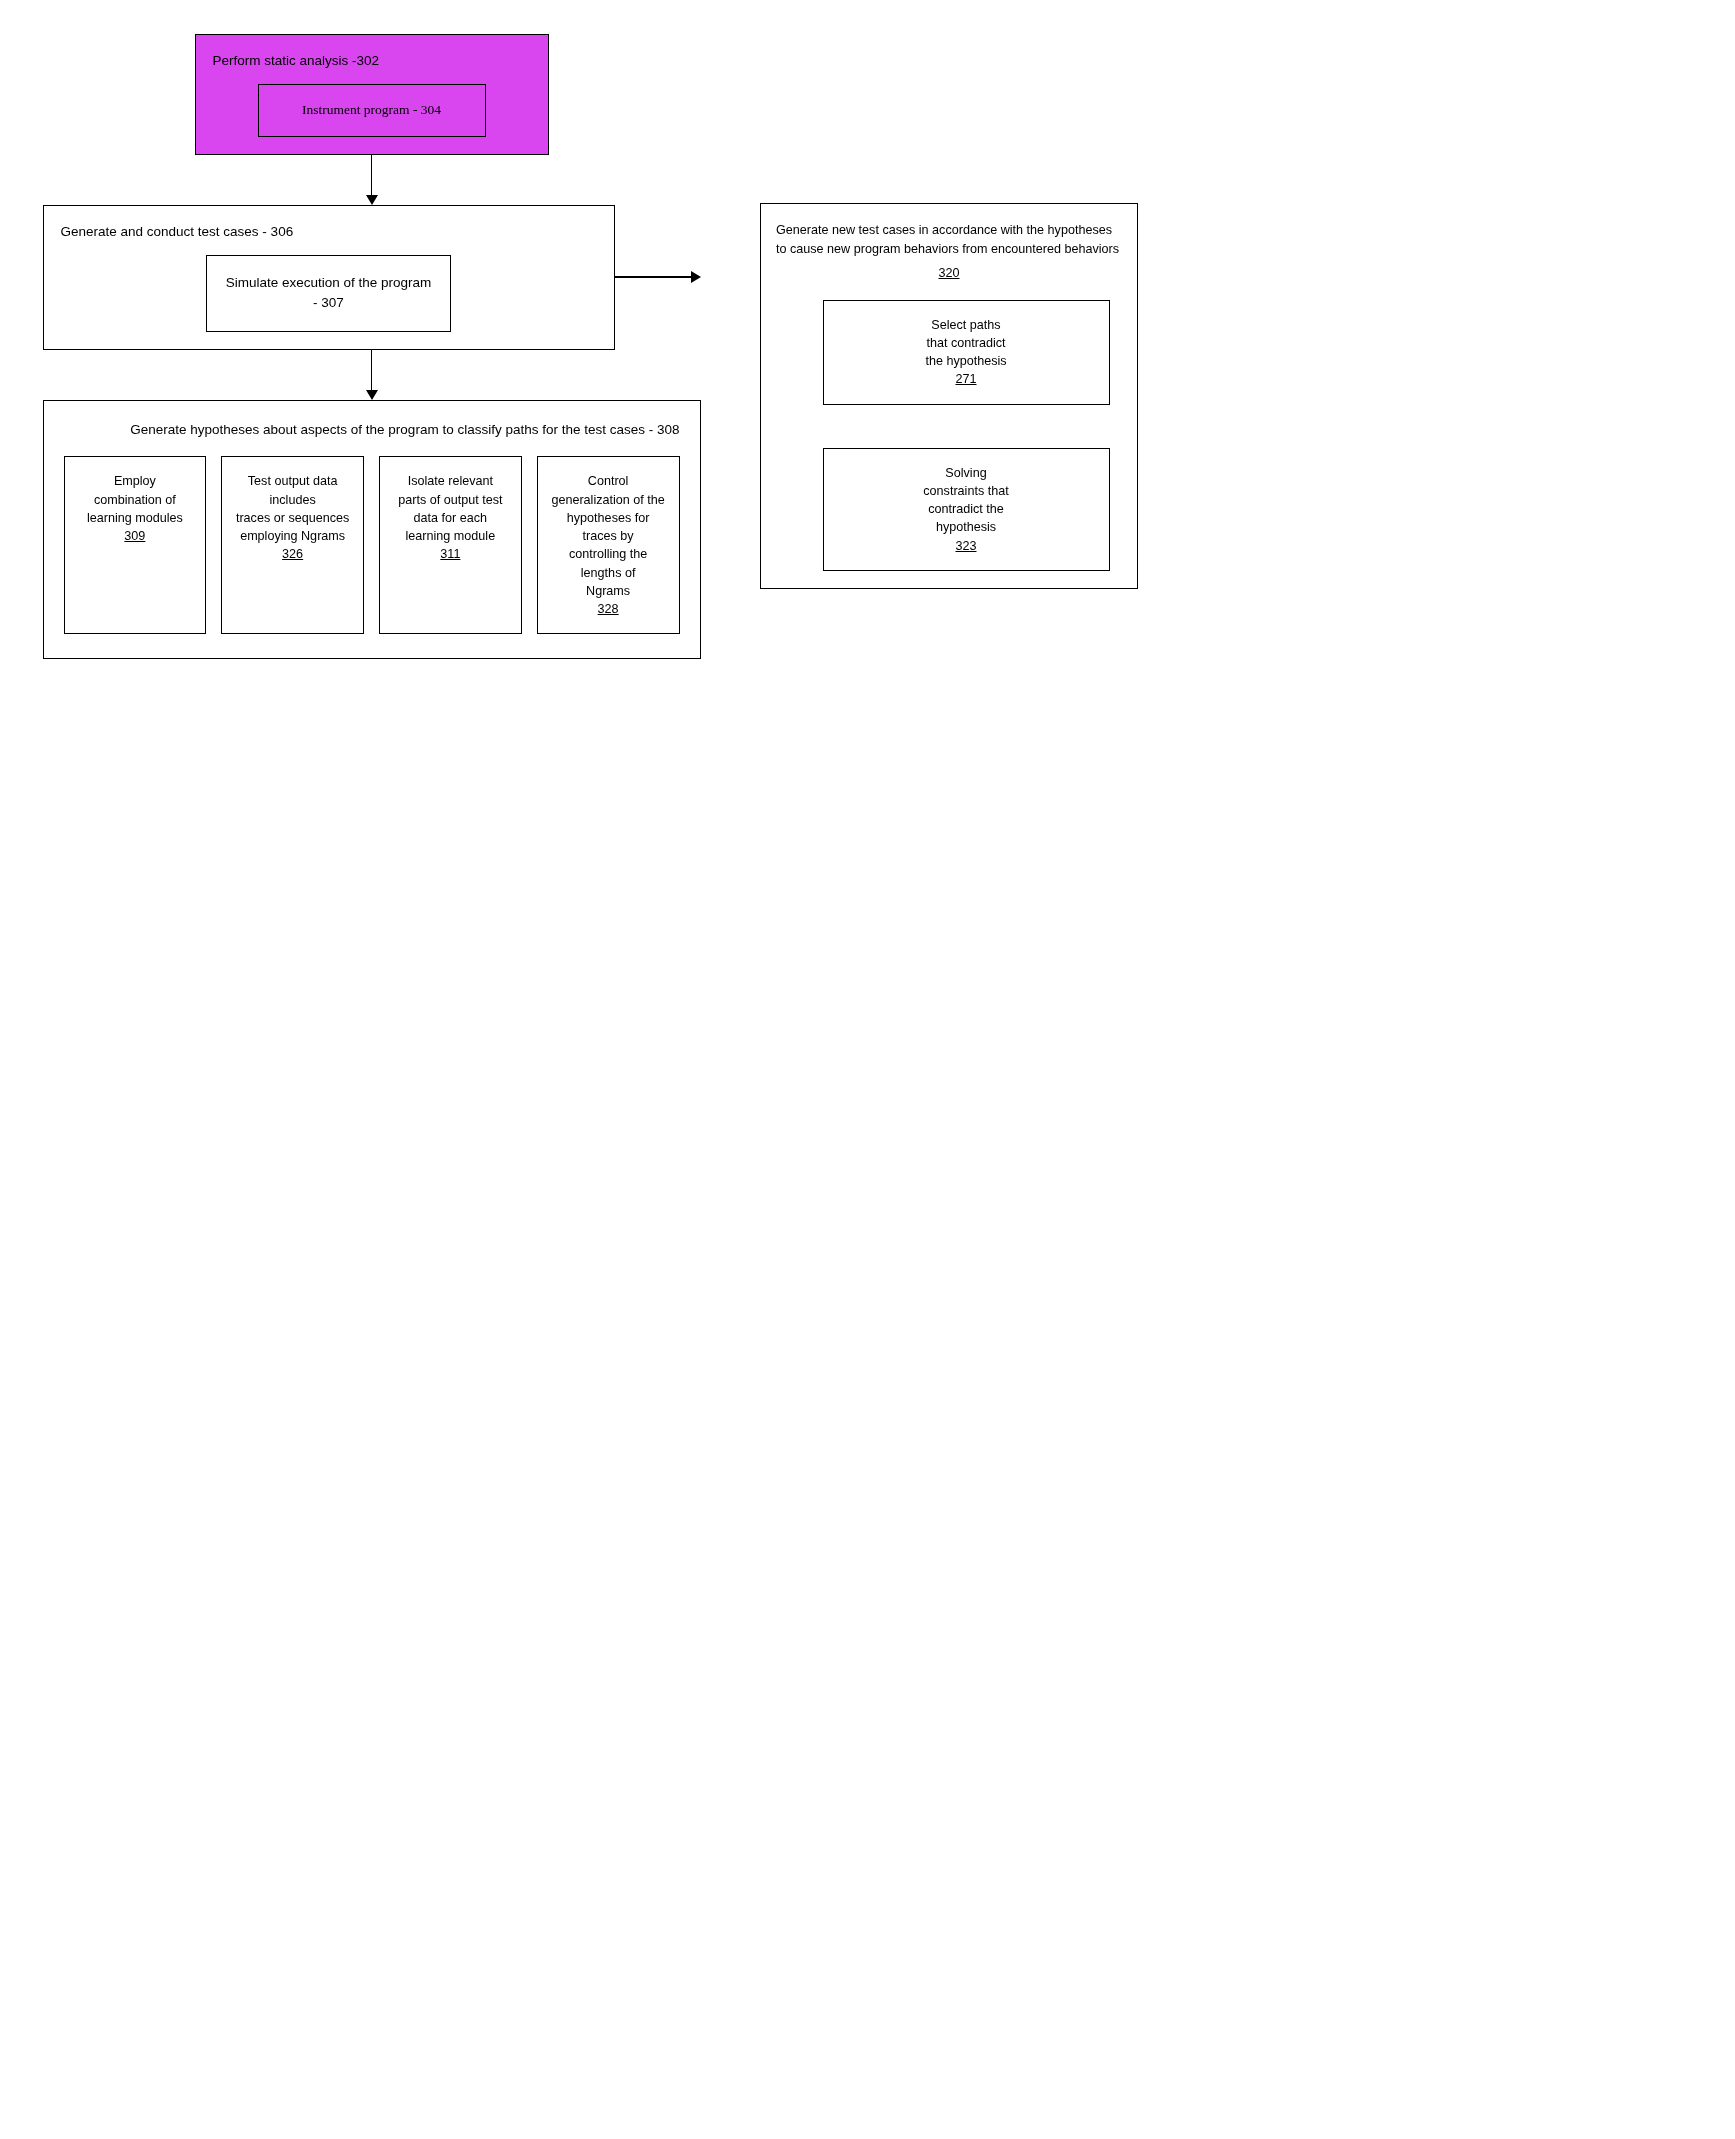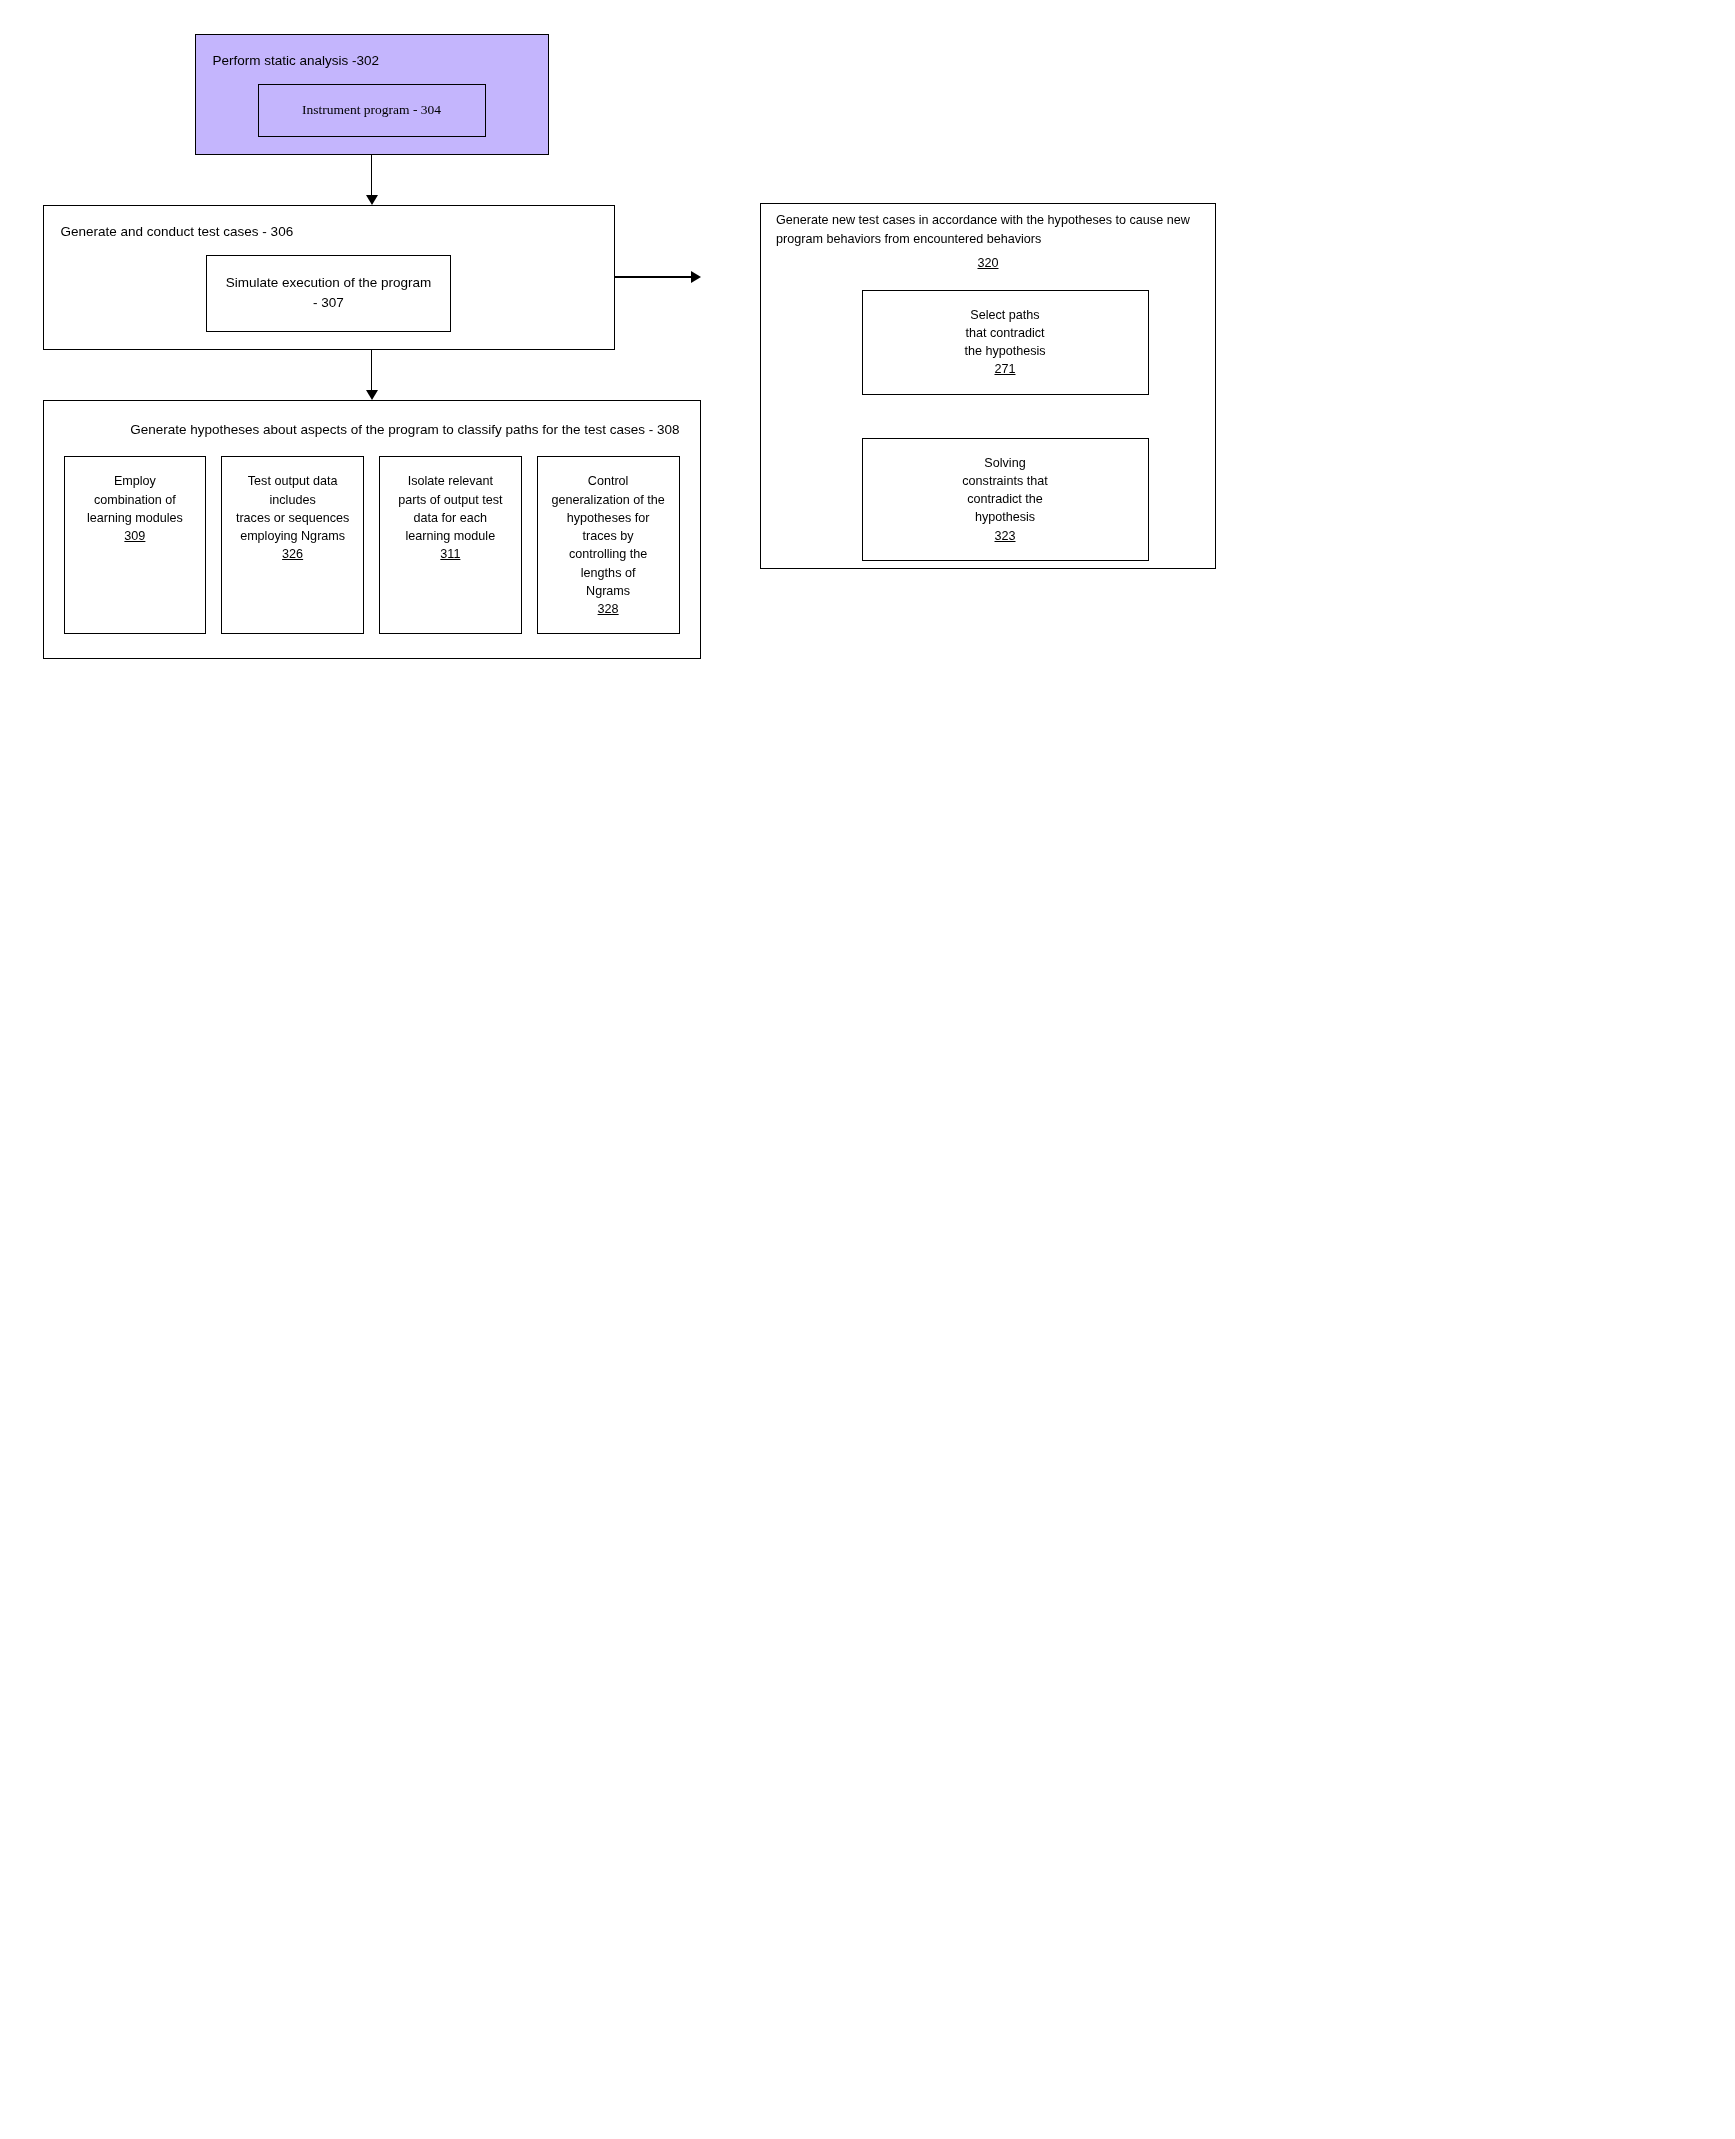--- a/index.html
+++ b/index.html
@@ -35,21 +35,21 @@
       align-items: flex-start;
       width: 439px;
       padding-left: 51px;
       flex-shrink: 0;
     }
 
     .box {
       border: 1.7px solid #000;
       padding: 15px 18.6px;
       text-align: center;
-      background: #c4b5fd;
+      background: #d946ef;
       position: relative;
     }
 
     .box-outer-302 {
       width: 354px;
       padding: 17px;
       border: 1.7px solid #000;
     }
 
     .box-inner-304 {
@@ -120,22 +120,22 @@
       font-size: 12.6px;
       line-height: 1.45;
     }
 
     .underline {
       text-decoration: underline;
     }
 
     .right-box-320 {
       border: 1.7px solid #000;
-      padding: 7px 15px;
-      width: 456px;
+      padding: 17px 15px;
+      width: 378px;
       text-align: left;
       font-size: 12.6px;
       line-height: 1.5;
       margin-bottom: 8px;
     }
 
     .right-inner-box {
       border: 1.7px solid #000;
       padding: 15px 11.8px;
       text-align: center;

